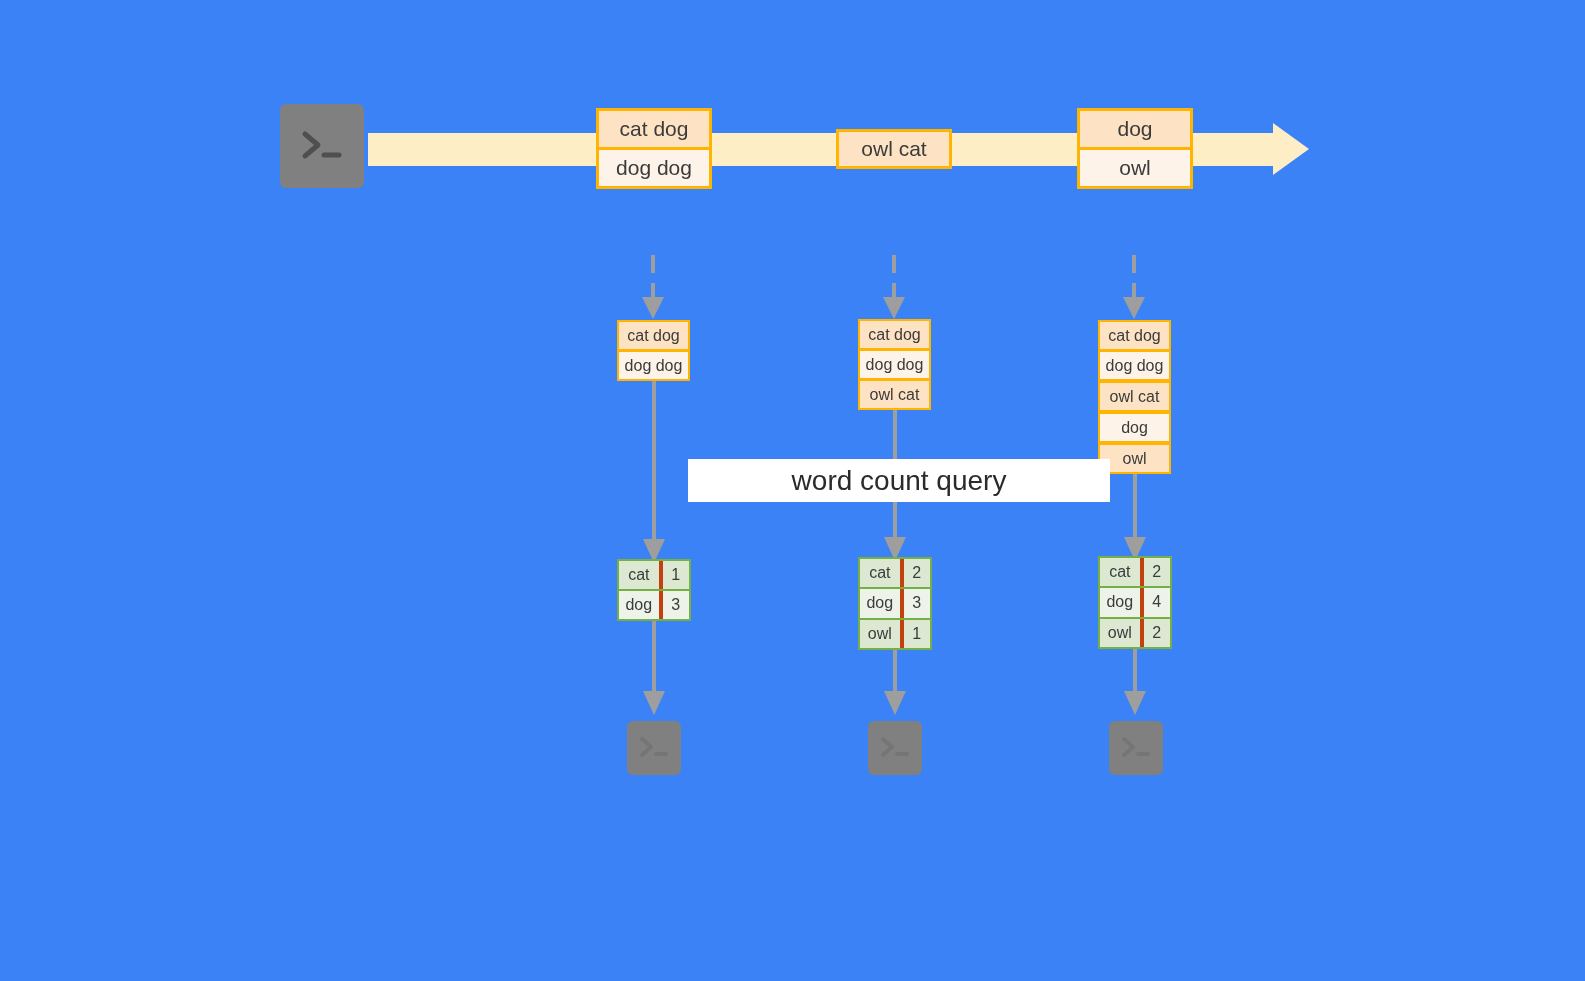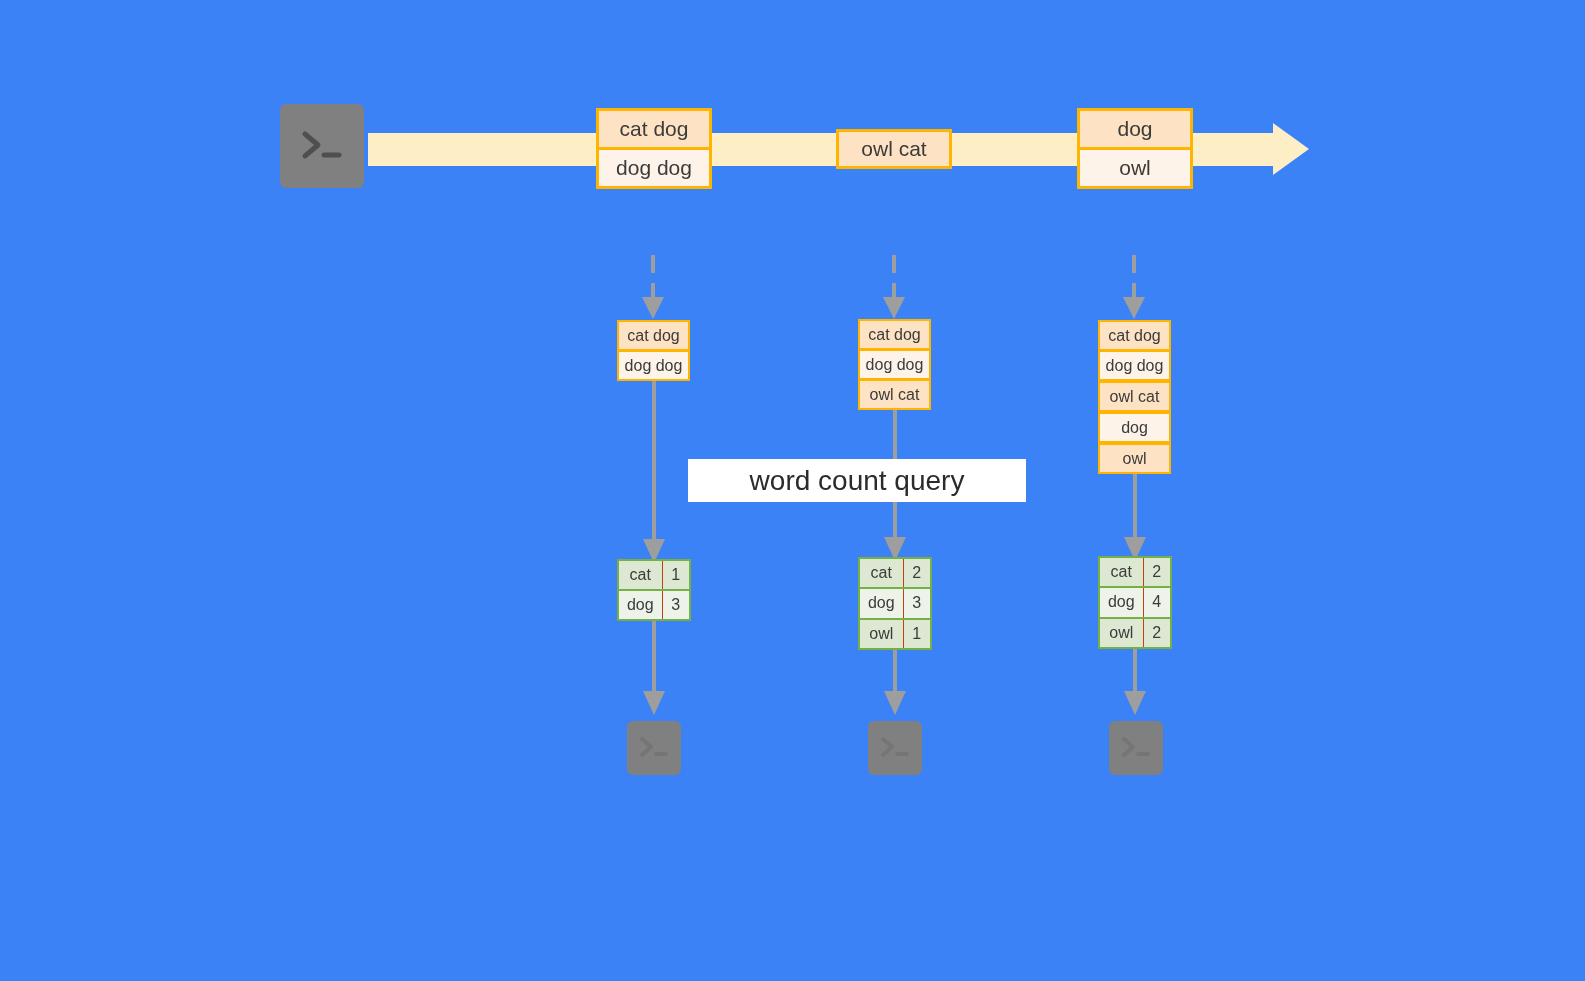--- a/index.html
+++ b/index.html
@@ -114,21 +114,21 @@
   .tbl-key, .tbl-val {
     display: flex;
     align-items: center;
     justify-content: center;
     font-size: 16px;
     color: #3b3b3b;
     box-sizing: border-box;
   }
   .tbl-key {
     width: 46px;
-    border-right: 1px solid #c2410c;
+    border-right: 4px solid #c2410c;
   }
   .tbl-val {
     width: 28px;
   }
 
   
   .arrow-svg {
     position: absolute;
     overflow: visible;
   }
@@ -202,21 +202,21 @@
   </svg>
   <svg class="arrow-svg" style="left:880px; top:410px; width:30px; height:152px;">
     <line x1="15" y1="0" x2="15" y2="129" stroke="#9e9e9e" stroke-width="4"></line>
     <polygon points="15,151 4,127 26,127" fill="#9e9e9e"></polygon>
   </svg>
   <svg class="arrow-svg" style="left:1120px; top:474px; width:30px; height:88px;">
     <line x1="15" y1="0" x2="15" y2="65" stroke="#9e9e9e" stroke-width="4"></line>
     <polygon points="15,87 4,63 26,63" fill="#9e9e9e"></polygon>
   </svg>
 
-  <div class="label-bar" style="left:688px; top:459px; width:338px; height:43px; font-size:28px;">word count query</div>
+  <div class="label-bar" style="left:688px; top:459px; width:422px; height:43px; font-size:28px;">word count query</div>
 
   <div class="tbl" style="left:617px; top:559px; width:74px; height:62px;">
     <div class="tbl-row shade-a">
       <div class="tbl-key">cat</div>
       <div class="tbl-val">1</div>
     </div>
     <div class="tbl-row shade-b">
       <div class="tbl-key">dog</div>
       <div class="tbl-val">3</div>
     </div>

